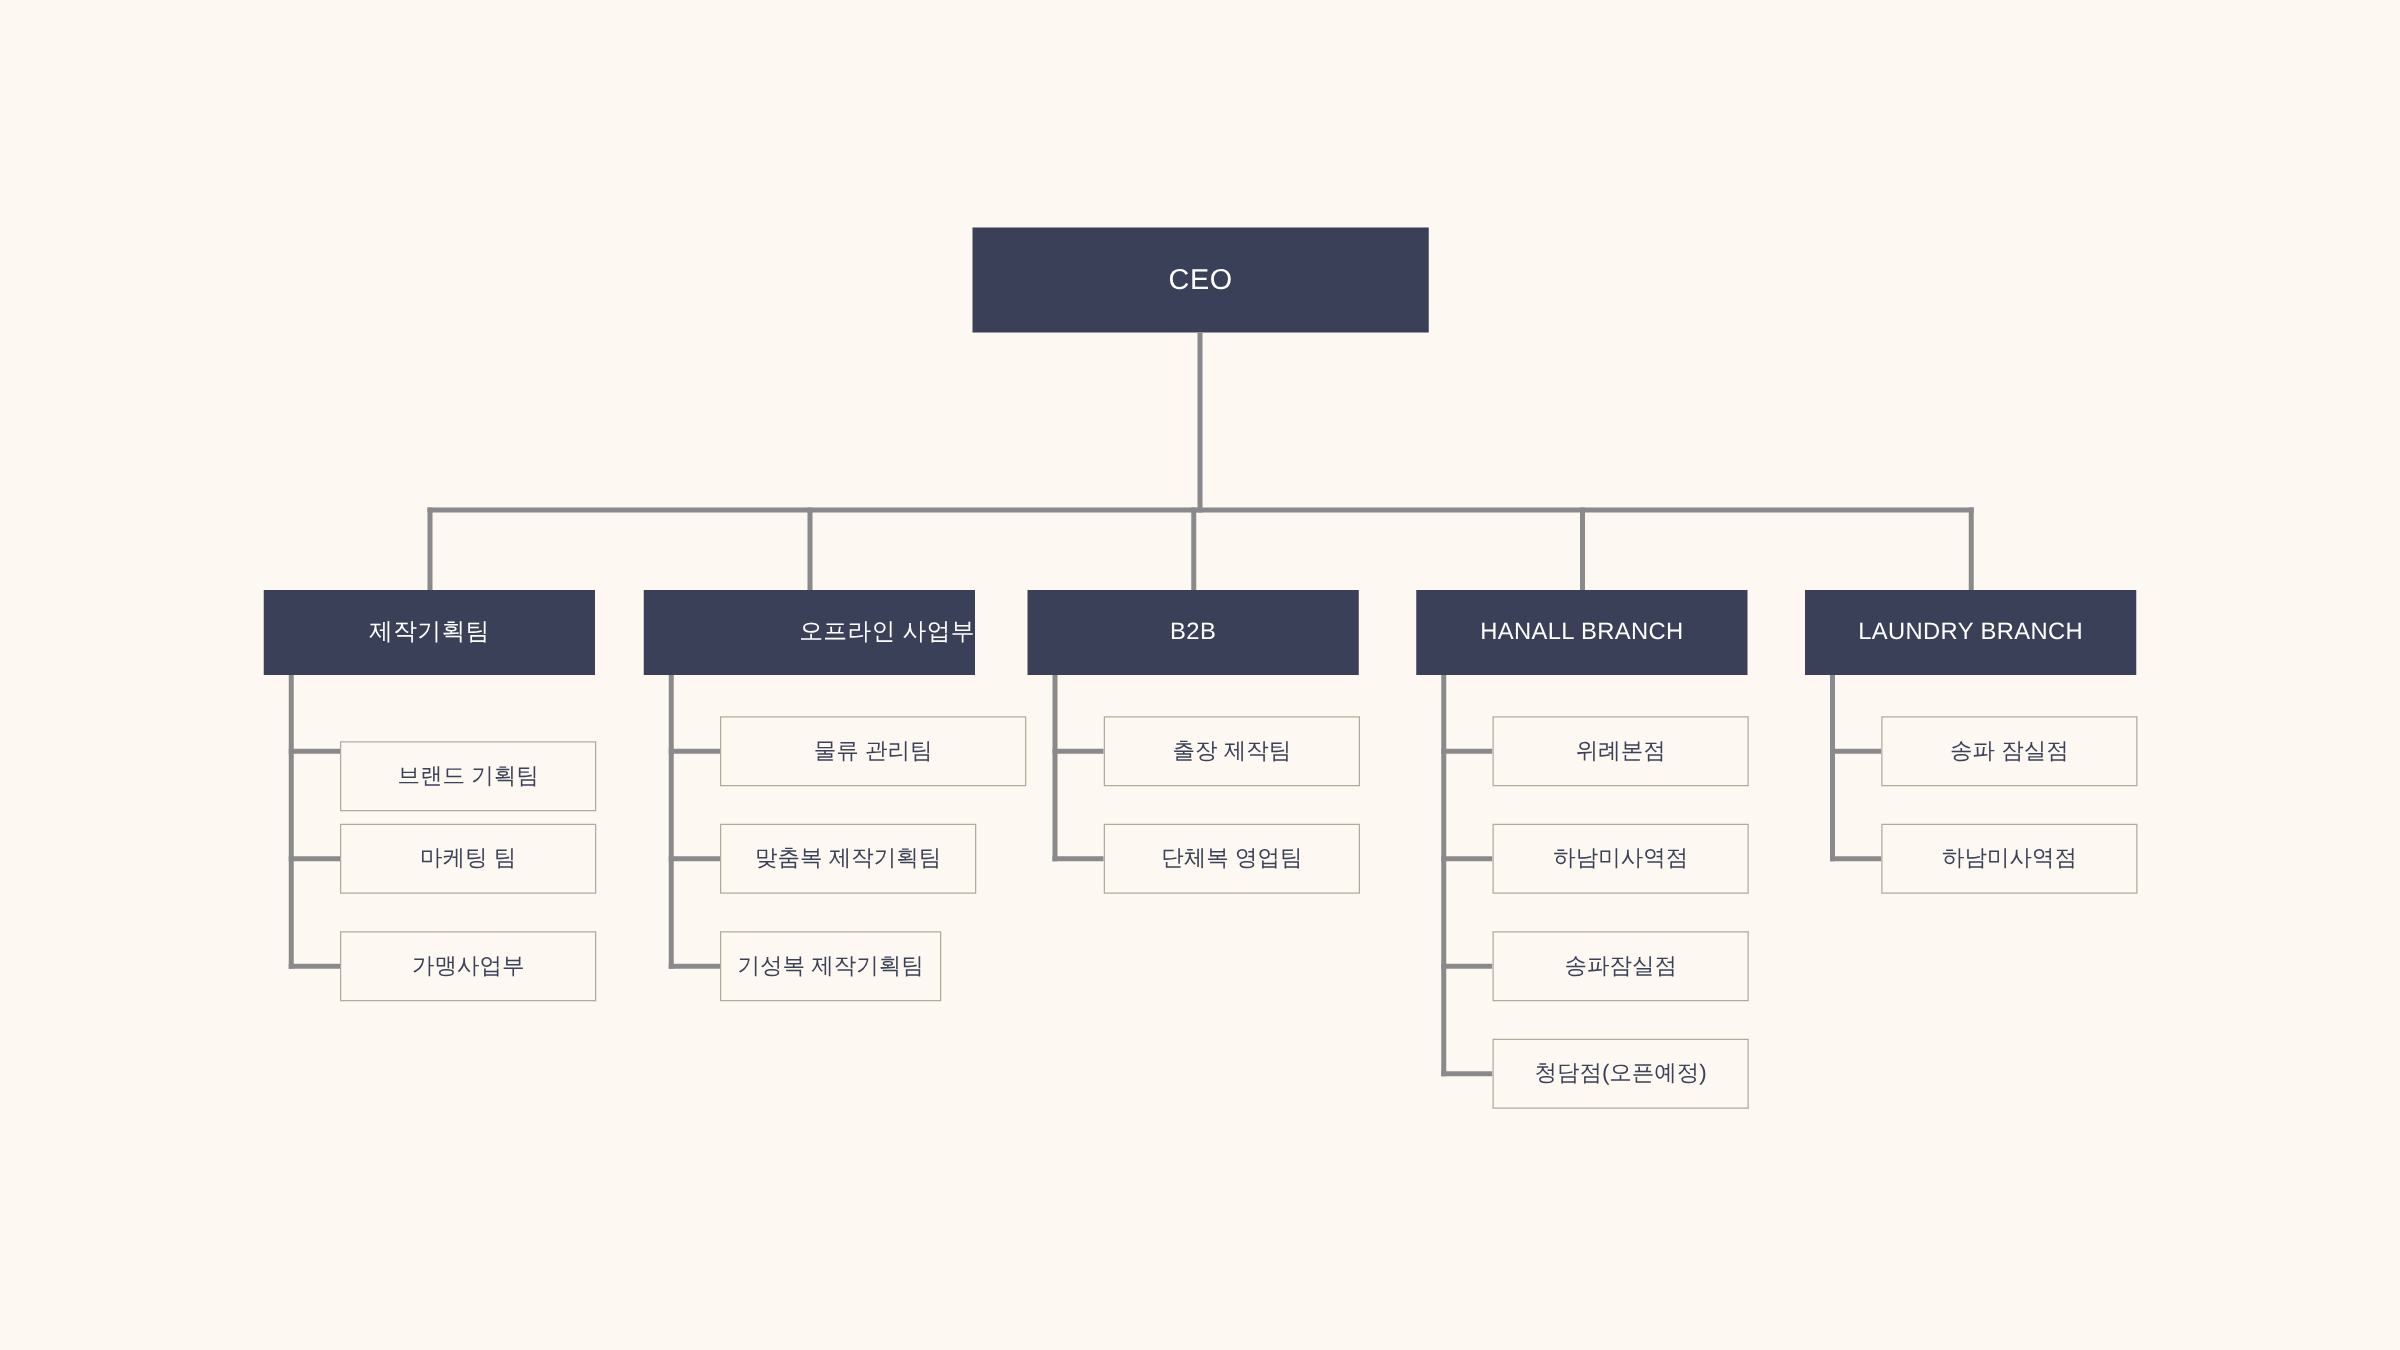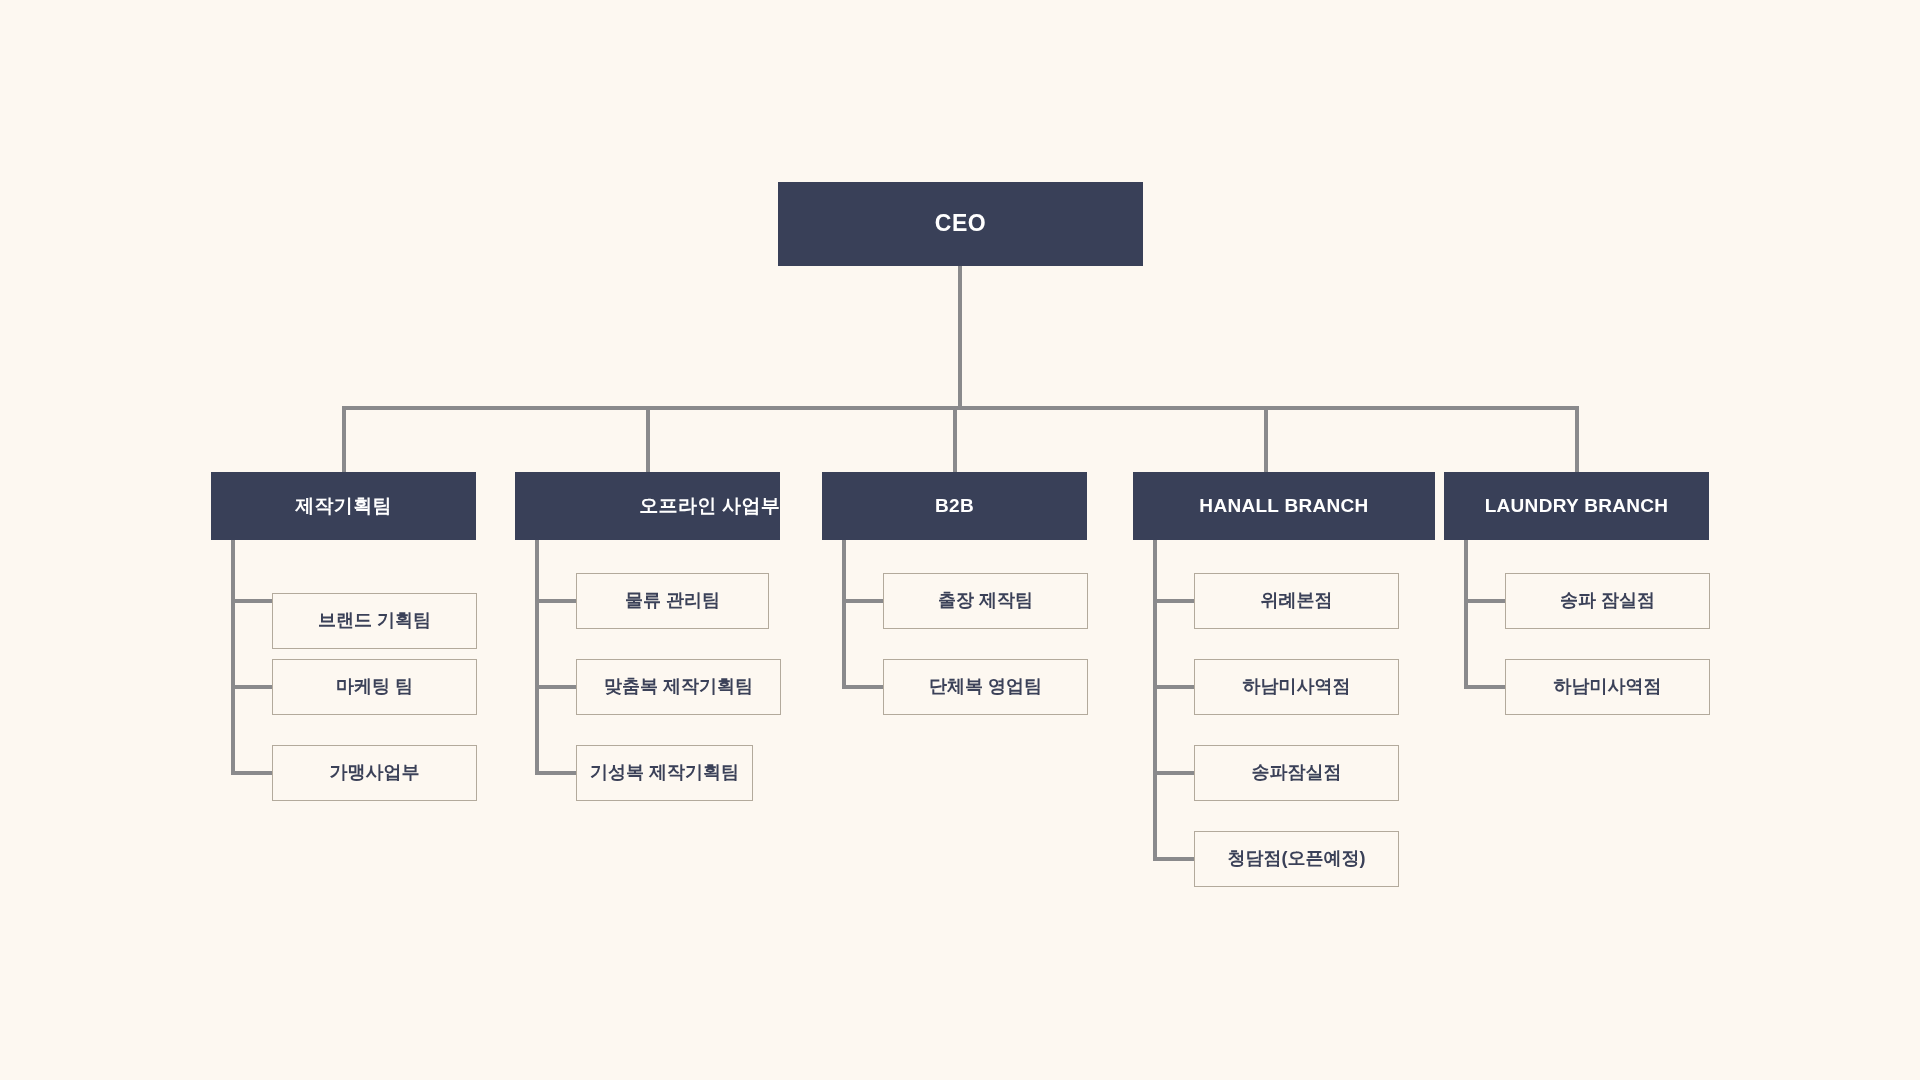--- a/index.html
+++ b/index.html
@@ -11,21 +11,20 @@
     width: 1920px;
     height: 1080px;
     background: #fdf8f1;
     font-family: "Liberation Sans", "DejaVu Sans", sans-serif;
     overflow: hidden;
   }
   #org-chart {
     position: relative;
     width: 1920px;
     height: 1080px;
-    font-weight: bold;
   }
 
   
   .conn {
     position: absolute;
     background: #8a8a8c;
   }
   .conn-v { width: 4px; }
   .conn-h { height: 4px; }
 
@@ -87,21 +86,21 @@
       <div class="conn conn-h" style="left: 231px; top: 771px; width: 41px;"></div>
       <div class="node node-leaf" style="left: 272px; top: 745px; width: 205px; height: 56px;">
         <span>가맹사업부</span>
       </div>
       <div class="conn conn-v" style="left: 645.5px; top: 406px; height: 66px;"></div>
       <div class="node node-dept" style="left: 515px; top: 472px; width: 265px; height: 68px; justify-content: flex-end;">
         <span>오프라인 사업부</span>
       </div>
       <div class="conn conn-v" style="left: 535px; top: 540px; height: 235px;"></div>
       <div class="conn conn-h" style="left: 535px; top: 599px; width: 41px;"></div>
-      <div class="node node-leaf" style="left: 576px; top: 573px; width: 193px; height: 56px;">
+      <div class="node node-leaf" style="left: 576px; top: 573px; width: 245px; height: 56px;">
         <span>물류 관리팀</span>
       </div>
       <div class="conn conn-h" style="left: 535px; top: 685px; width: 41px;"></div>
       <div class="node node-leaf" style="left: 576px; top: 659px; width: 205px; height: 56px;">
         <span>맞춤복 제작기획팀</span>
       </div>
       <div class="conn conn-h" style="left: 535px; top: 771px; width: 41px;"></div>
       <div class="node node-leaf" style="left: 576px; top: 745px; width: 177px; height: 56px;">
         <span>기성복 제작기획팀</span>
       </div>
@@ -112,21 +111,21 @@
       <div class="conn conn-v" style="left: 842px; top: 540px; height: 149px;"></div>
       <div class="conn conn-h" style="left: 842px; top: 599px; width: 41px;"></div>
       <div class="node node-leaf" style="left: 883px; top: 573px; width: 205px; height: 56px;">
         <span>출장 제작팀</span>
       </div>
       <div class="conn conn-h" style="left: 842px; top: 685px; width: 41px;"></div>
       <div class="node node-leaf" style="left: 883px; top: 659px; width: 205px; height: 56px;">
         <span>단체복 영업팀</span>
       </div>
       <div class="conn conn-v" style="left: 1263.5px; top: 406px; height: 66px;"></div>
-      <div class="node node-dept" style="left: 1133px; top: 472px; width: 302px; height: 68px;">
+      <div class="node node-dept" style="left: 1133px; top: 472px; width: 265px; height: 68px;">
         <span>HANALL BRANCH</span>
       </div>
       <div class="conn conn-v" style="left: 1153px; top: 540px; height: 321px;"></div>
       <div class="conn conn-h" style="left: 1153px; top: 599px; width: 41px;"></div>
       <div class="node node-leaf" style="left: 1194px; top: 573px; width: 205px; height: 56px;">
         <span>위례본점</span>
       </div>
       <div class="conn conn-h" style="left: 1153px; top: 685px; width: 41px;"></div>
       <div class="node node-leaf" style="left: 1194px; top: 659px; width: 205px; height: 56px;">
         <span>하남미사역점</span>

